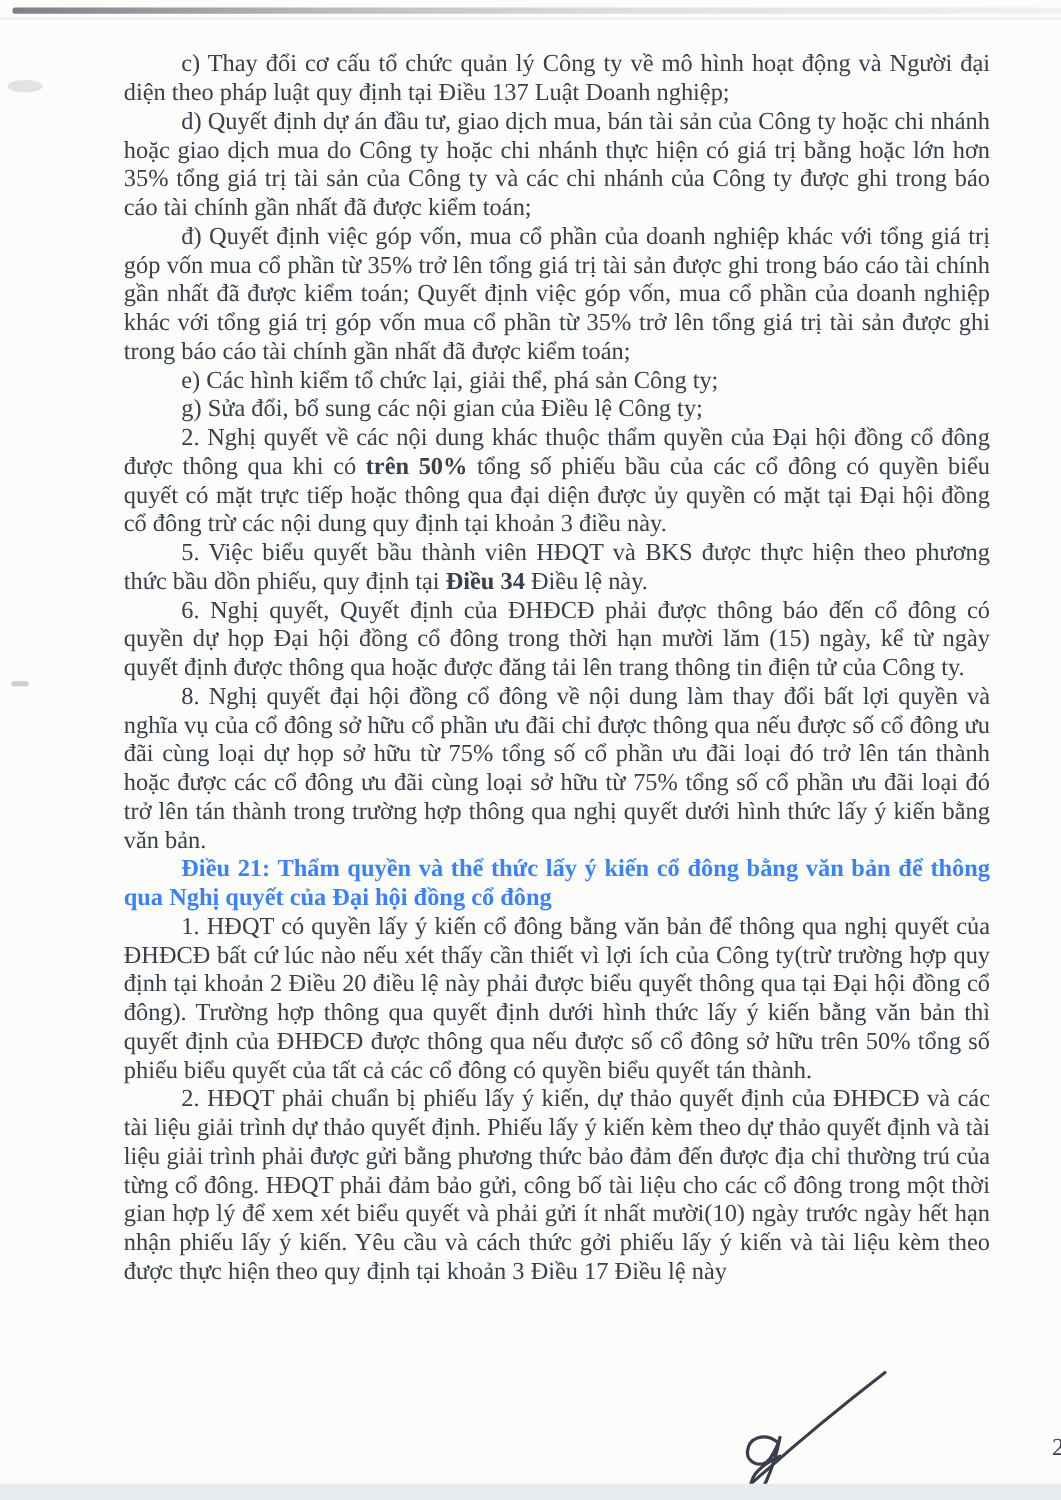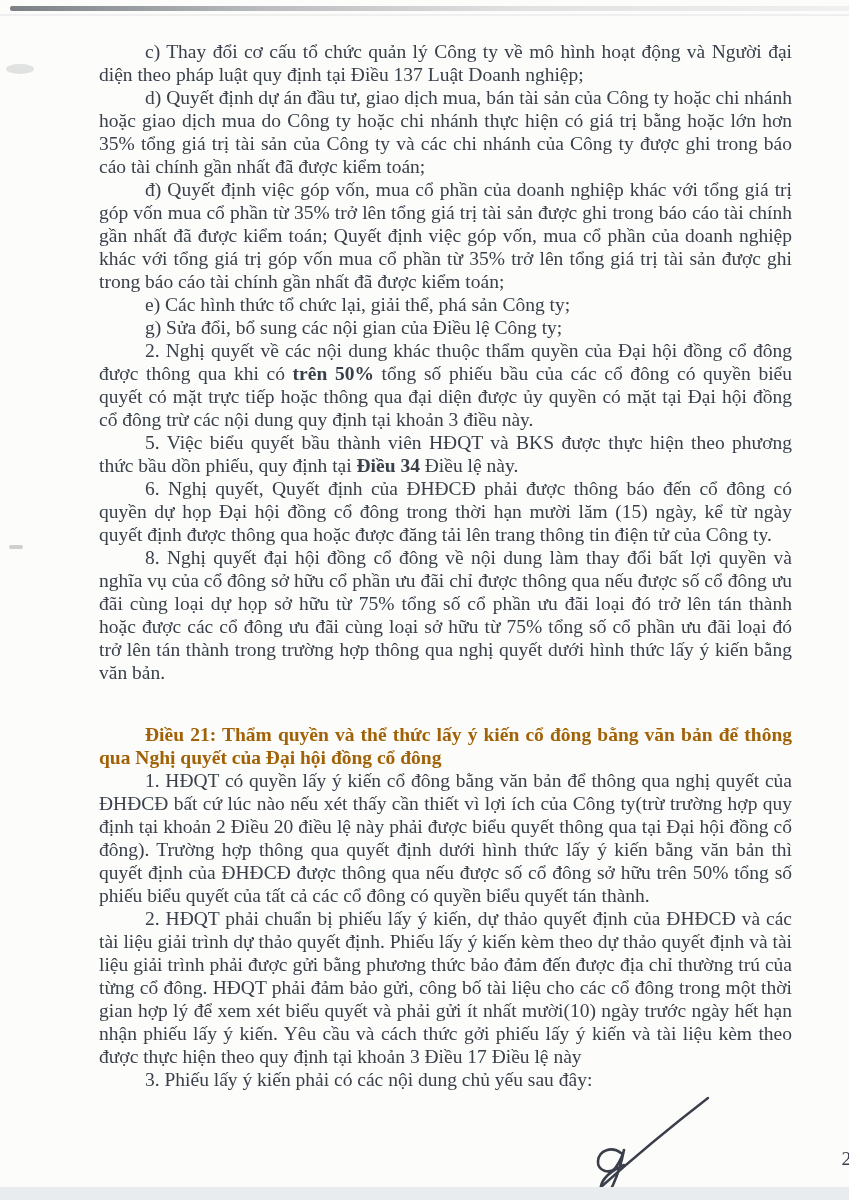--- a/index.html
+++ b/index.html
@@ -72,22 +72,21 @@
     line-height: 23px;
     text-align: justify;
     letter-spacing: 0px;
   }
   .para {
     margin: 0;
     text-indent: 46px;
   }
   .para.heading {
     font-weight: 700;
-    color: #a16207;
-    margin-top: 39px;
+    color: #3b82f6;
   }
   .b { font-weight: 700; }
 
   
   .page-number {
     position: absolute;
     top: 1148px; left: 0;
     width: 100%;
     text-align: right;
     font-size: 19.5px;
@@ -114,30 +113,29 @@
 
   <div class="scan-line-top"></div>
   <div class="scan-streak-top2"></div>
   <div class="scan-smudge"></div>
   <div class="scan-dash"></div>
 
   <div class="doc-body">
       <p class="para"><span>c) Thay đổi cơ cấu tổ chức quản lý Công ty về mô hình hoạt động và Người đại diện theo pháp luật quy định tại Điều 137 Luật Doanh nghiệp;</span></p>
       <p class="para"><span>d) Quyết định dự án đầu tư, giao dịch mua, bán tài sản của Công ty hoặc chi nhánh hoặc giao dịch mua do Công ty hoặc chi nhánh thực hiện có giá trị bằng hoặc lớn hơn 35% tổng giá trị tài sản của Công ty và các chi nhánh của Công ty được ghi trong báo cáo tài chính gần nhất đã được kiểm toán;</span></p>
       <p class="para"><span>đ) Quyết định việc góp vốn, mua cổ phần của doanh nghiệp khác với tổng giá trị góp vốn mua cổ phần từ 35% trở lên tổng giá trị tài sản được ghi trong báo cáo tài chính gần nhất đã được kiểm toán; Quyết định việc góp vốn, mua cổ phần của doanh nghiệp khác với tổng giá trị góp vốn mua cổ phần từ 35% trở lên tổng giá trị tài sản được ghi trong báo cáo tài chính gần nhất đã được kiểm toán;</span></p>
-      <p class="para"><span>e) Các hình thức tổ chức lại, giải thể, phá sản Công ty;</span></p>
+      <p class="para"><span>e) Các hình kiểm tổ chức lại, giải thể, phá sản Công ty;</span></p>
       <p class="para"><span>g) Sửa đổi, bổ sung các nội gian của Điều lệ Công ty;</span></p>
       <p class="para"><span>2. Nghị quyết về các nội dung khác thuộc thẩm quyền của Đại hội đồng cổ đông được thông qua khi có </span><span class="b">trên 50%</span><span> tổng số phiếu bầu của các cổ đông có quyền biểu quyết có mặt trực tiếp hoặc thông qua đại diện được ủy quyền có mặt tại Đại hội đồng cổ đông trừ các nội dung quy định tại khoản 3 điều này.</span></p>
       <p class="para"><span>5. Việc biểu quyết bầu thành viên HĐQT và BKS được thực hiện theo phương thức bầu dồn phiếu, quy định tại </span><span class="b">Điều 34</span><span> Điều lệ này.</span></p>
       <p class="para"><span>6. Nghị quyết, Quyết định của ĐHĐCĐ phải được thông báo đến cổ đông có quyền dự họp Đại hội đồng cổ đông trong thời hạn mười lăm (15) ngày, kể từ ngày quyết định được thông qua hoặc được đăng tải lên trang thông tin điện tử của Công ty.</span></p>
       <p class="para"><span>8. Nghị quyết đại hội đồng cổ đông về nội dung làm thay đổi bất lợi quyền và nghĩa vụ của cổ đông sở hữu cổ phần ưu đãi chỉ được thông qua nếu được số cổ đông ưu đãi cùng loại dự họp sở hữu từ 75% tổng số cổ phần ưu đãi loại đó trở lên tán thành hoặc được các cổ đông ưu đãi cùng loại sở hữu từ 75% tổng số cổ phần ưu đãi loại đó trở lên tán thành trong trường hợp thông qua nghị quyết dưới hình thức lấy ý kiến bằng văn bản.</span></p>
       <p class="para heading"><span class="b">Điều 21: Thẩm quyền và thể thức lấy ý kiến cổ đông bằng văn bản để thông qua Nghị quyết của Đại hội đồng cổ đông</span></p>
       <p class="para"><span>1. HĐQT có quyền lấy ý kiến cổ đông bằng văn bản để thông qua nghị quyết của ĐHĐCĐ bất cứ lúc nào nếu xét thấy cần thiết vì lợi ích của Công ty(trừ trường hợp quy định tại khoản 2 Điều 20 điều lệ này phải được biểu quyết thông qua tại Đại hội đồng cổ đông). Trường hợp thông qua quyết định dưới hình thức lấy ý kiến bằng văn bản thì quyết định của ĐHĐCĐ được thông qua nếu được số cổ đông sở hữu trên 50% tổng số phiếu biểu quyết của tất cả các cổ đông có quyền biểu quyết tán thành.</span></p>
       <p class="para"><span>2. HĐQT phải chuẩn bị phiếu lấy ý kiến, dự thảo quyết định của ĐHĐCĐ và các tài liệu giải trình dự thảo quyết định. Phiếu lấy ý kiến kèm theo dự thảo quyết định và tài liệu giải trình phải được gửi bằng phương thức bảo đảm đến được địa chỉ thường trú của từng cổ đông. HĐQT phải đảm bảo gửi, công bố tài liệu cho các cổ đông trong một thời gian hợp lý để xem xét biểu quyết và phải gửi ít nhất mười(10) ngày trước ngày hết hạn nhận phiếu lấy ý kiến. Yêu cầu và cách thức gởi phiếu lấy ý kiến và tài liệu kèm theo được thực hiện theo quy định tại khoản 3 Điều 17 Điều lệ này</span></p>
-      <p class="para"><span>3. Phiếu lấy ý kiến phải có các nội dung chủ yếu sau đây:</span></p>
     </div>
 
   <svg class="signature" viewBox="0 0 130 108" aria-hidden="true">
     <path d="M18,97 Q68,52 125,8" stroke-width="2.4"></path>
     <path d="M38,63 C29,56 16,60 15,71 C14,81 27,85 33,77 C37,71 40,64 41,60 C39,70 35,84 30,95 C26,104 16,106 18,96 C20,87 30,80 41,75" stroke-width="2.6"></path>
   </svg>
 
   <div class="page-number">21</div>
 
   <div class="scan-band-bottom"></div>

